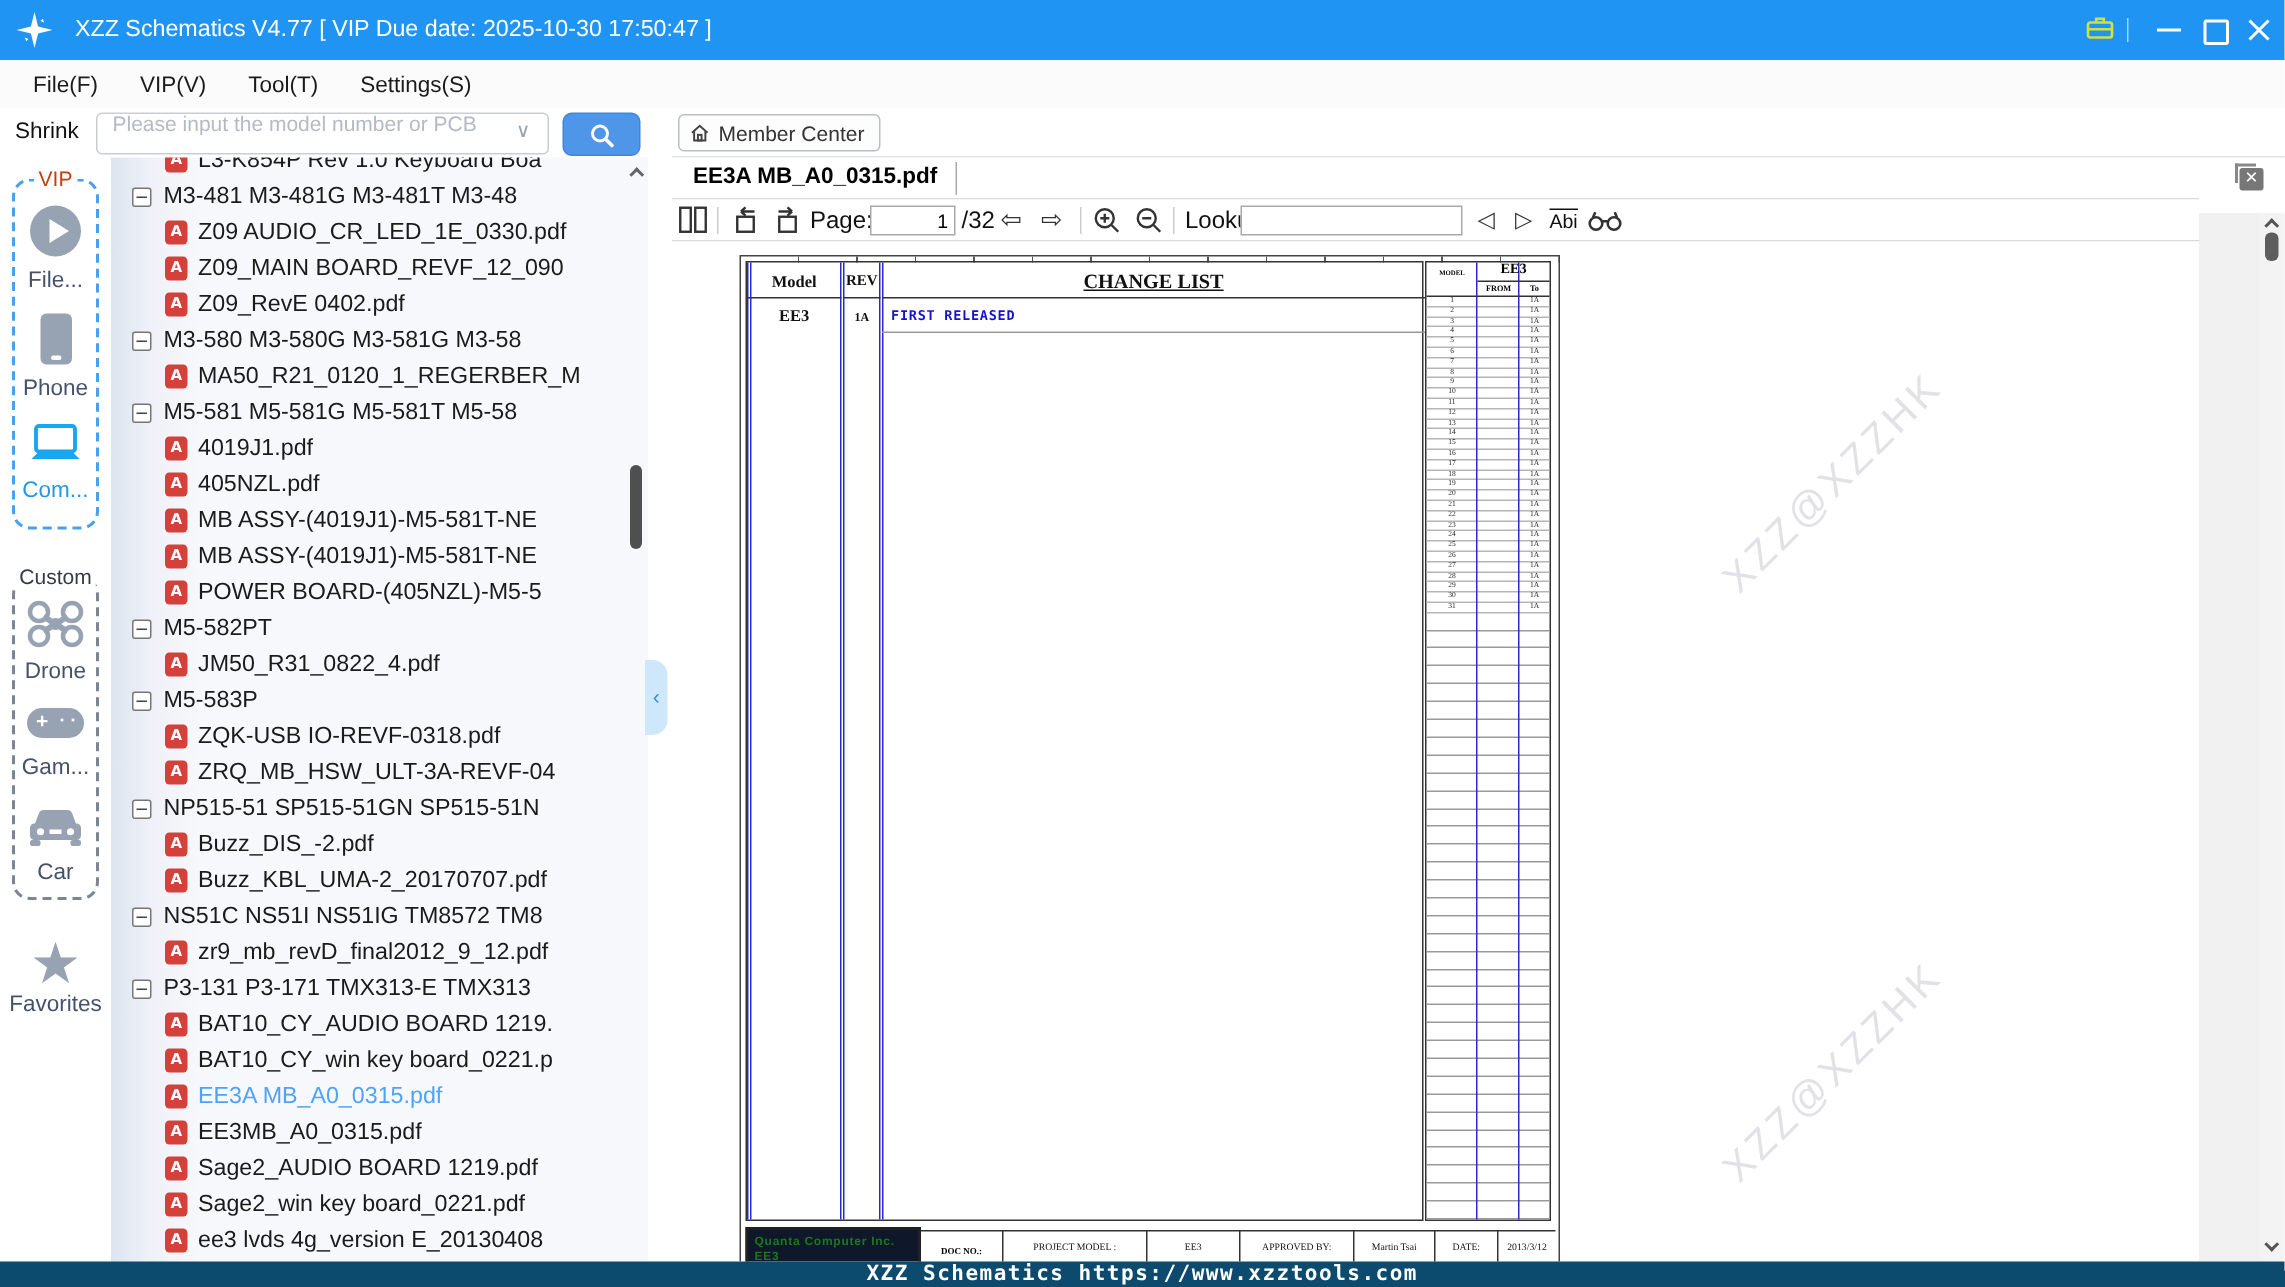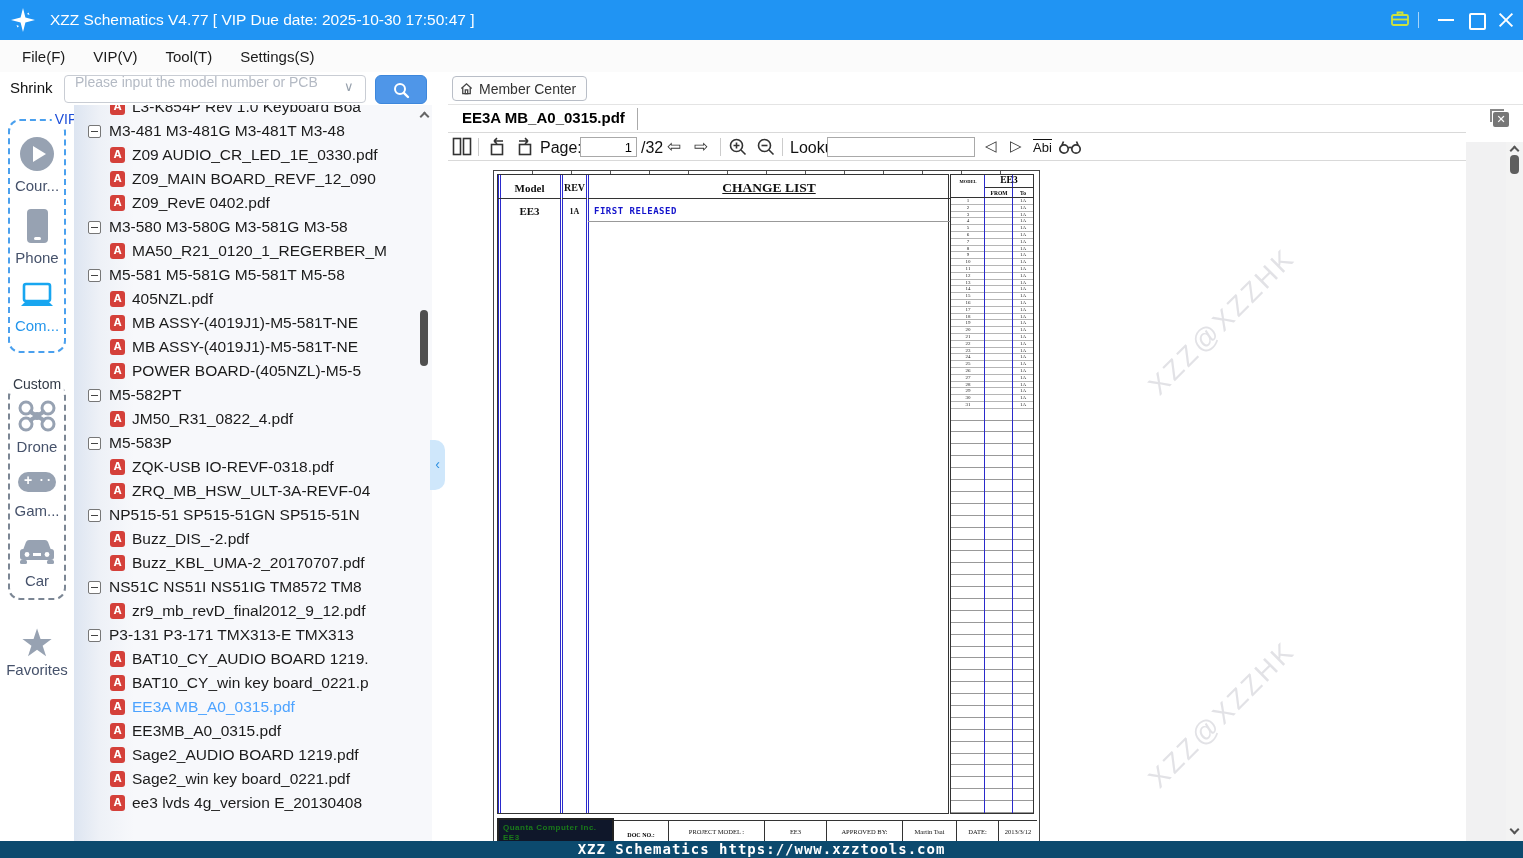--- a/index.html
+++ b/index.html
@@ -28,21 +28,21 @@
   #input-chevron { position:absolute; left:344px; top:7px; color:#96a0ac; font-size:13px; }
   #search-btn { position:absolute; left:375px; top:3px; width:52px; height:29px; background:#4f96e8; border:1px solid #3d87dc; border-radius:6px; cursor:pointer; text-align:center; padding-top:4px; }
   #member-btn { position:absolute; left:452px; top:4px; height:25px; border:1px solid #b9bec7; border-radius:4px; background:#fdfdfd; font-size:14px; color:#333; padding:0 10px 0 6px; display:flex; align-items:center; gap:5px; cursor:pointer; }
   #rightsep { position:absolute; left:448px; top:104px; width:1075px; height:1px; background:#e4e4e4; }
   
   #iconbar { position:absolute; left:0; top:105px; width:74px; height:737px; background:#fff; }
   .dashedbox { position:absolute; left:8px; width:58px; border-radius:12px; }
   #vipbox { top:14px; height:234px; border:2px dashed #4aa0ee; }
   #custombox { top:279px; height:216px; border:2px dashed #7b8694; }
   .boxlabel { position:absolute; top:-10px; left:50%; transform:translateX(-50%); background:#fff; padding:0 3px; font-size:14px; }
-  #vipbox .boxlabel { color:#1d4ed8;margin-left:29px; }
+  #vipbox .boxlabel { color:#c2410c; }
   #custombox .boxlabel { color:#333b47; }
   .side-item { position:absolute; left:0; width:54px; text-align:center; cursor:pointer; }
   .side-label { display:block; font-size:15px; color:#46526b; margin-top:2px; white-space:nowrap; }
   .side-label.blue { color:#2496ec; }
   #fav-item { position:absolute; left:2px; top:520px; width:70px; text-align:center; cursor:pointer; }
   #fav-star { font-size:38px; color:#97a2b2; line-height:36px; }
   #fav-label { font-size:15px; color:#46526b; }
   
   .playcirc { display:inline-block; width:34px; height:34px; border-radius:50%; background:#97a2b2; position:relative; }
   .playcirc::after { content:""; position:absolute; left:13px; top:9px; border-left:13px solid #fff; border-top:8px solid transparent; border-bottom:8px solid transparent; }
@@ -175,21 +175,21 @@
     <span>Member Center</span>
   </div>
 </div>
 <div id="rightsep"></div>
 
 <div id="iconbar">
   <div id="vipbox" class="dashedbox">
     <span class="boxlabel">VIP</span>
     <div class="side-item" style="top:16px;">
       <span class="playcirc"></span>
-      <span class="side-label">Cour...</span>
+      <span class="side-label">File...</span>
     </div>
     <div class="side-item" style="top:88px;">
       <span class="phoneshape"></span>
       <span class="side-label">Phone</span>
     </div>
     <div class="side-item" style="top:160px;">
       <svg width="38" height="30" viewBox="0 0 38 30">
         <rect x="6" y="3" width="26" height="17" rx="2" fill="none" stroke="#18a6f0" stroke-width="2.6"></rect>
         <path d="M3 25 H35 L31 21 H7 Z" fill="#18a6f0"></path>
       </svg>
@@ -258,20 +258,24 @@
         <span class="gicon"></span>
         <span class="tlabel">M3-580 M3-580G M3-581G M3-58</span>
       </div>
       <div class="trow file">
         <span class="picon"></span>
         <span class="tlabel">MA50_R21_0120_1_REGERBER_M</span>
       </div>
       <div class="trow group">
         <span class="gicon"></span>
         <span class="tlabel">M5-581 M5-581G M5-581T M5-58</span>
+      </div>
+      <div class="trow file">
+        <span class="picon"></span>
+        <span class="tlabel">4019J1.pdf</span>
       </div>
       <div class="trow file">
         <span class="picon"></span>
         <span class="tlabel">405NZL.pdf</span>
       </div>
       <div class="trow file">
         <span class="picon"></span>
         <span class="tlabel">MB ASSY-(4019J1)-M5-581T-NE</span>
       </div>
       <div class="trow file">

